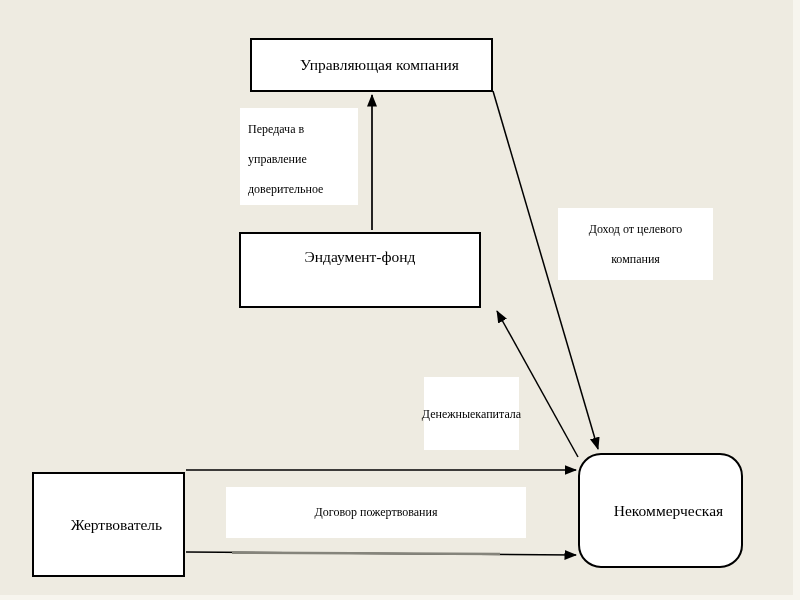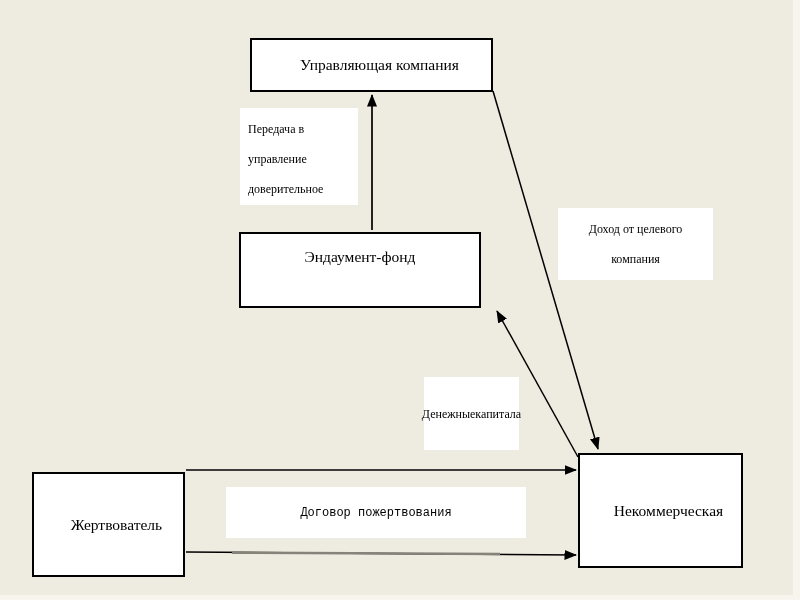--- a/index.html
+++ b/index.html
@@ -58,32 +58,32 @@
     position: absolute;
     background: #ffffff;
     box-sizing: border-box;
     z-index: 2;
     font-size: 12px;
   }
   #box-management   { left: 250px; top: 38px;  width: 243px; height: 54px; }
   #box-endowment    { left: 239px; top: 232px; width: 242px; height: 76px; }
   #box-donor        { left: 32px;  top: 460px; width: 153px; height: 105px; margin-top: 12px; }
   #box-npo          { left: 578px; top: 453px; width: 165px; height: 115px;
-                      flex-direction: column; line-height: 35px; }
+                      flex-direction: column; line-height: 35px; border-radius: 23px; }
   #label-transfer   { left: 240px; top: 108px; width: 118px; height: 97px;
                       padding: 6px 0 0 8px; text-align: left; line-height: 30px; }
   #label-income     { left: 558px; top: 208px; width: 155px; height: 72px;
                       display: flex; flex-direction: column; align-items: center;
                       justify-content: center; line-height: 30px; text-align: center; }
   #label-cash       { left: 424px; top: 377px; width: 95px;  height: 73px;
                       display: flex; flex-direction: row; align-items: center;
                       justify-content: center; line-height: 34px; text-align: center; }
   #label-agreement  { left: 226px; top: 487px; width: 300px; height: 51px;
                       display: flex; align-items: center; justify-content: center;
-                      text-align: center; font-family: Liberation Mono, monospace; }
+                      text-align: center; }
 </style>
 </head>
 <body>
 
 <div id="slide">
 
   <div class="edge-right"></div>
   <div class="edge-bottom"></div>
 
   <svg id="arrows" width="800" height="600" viewBox="0 0 800 600">

